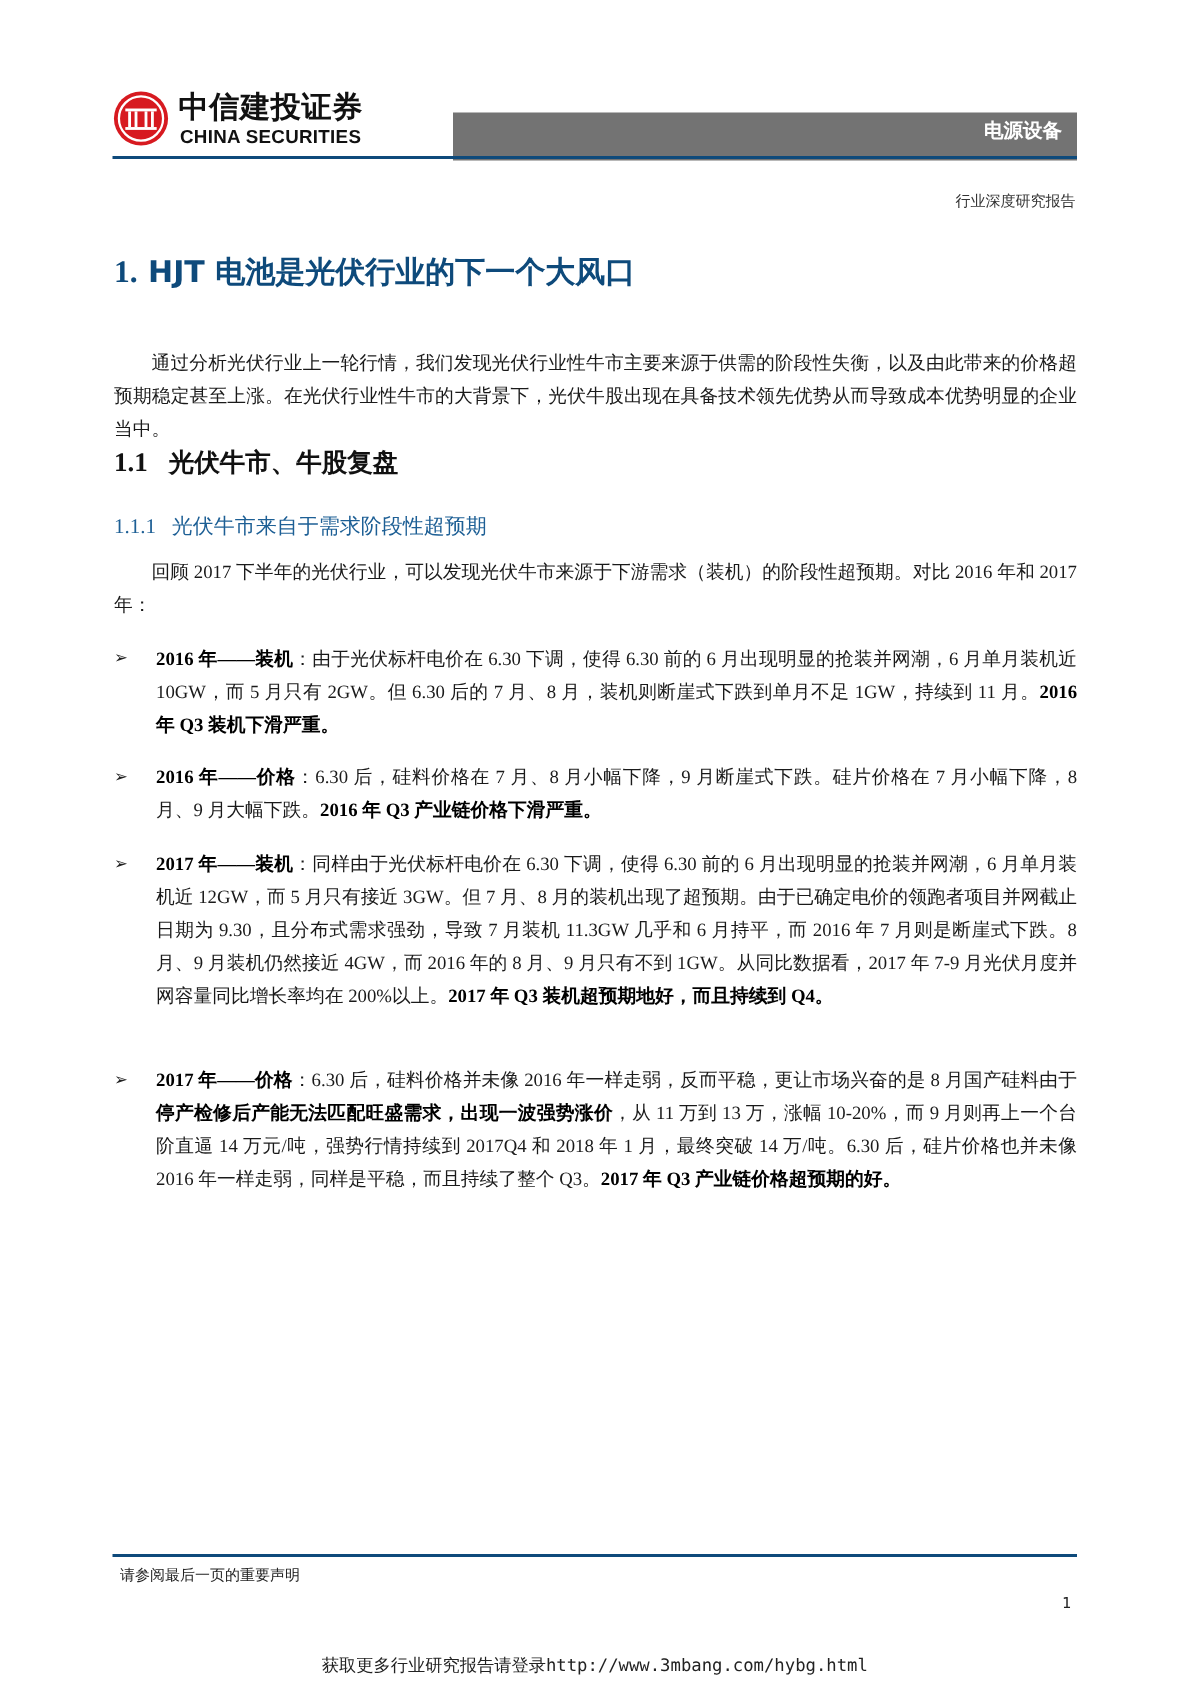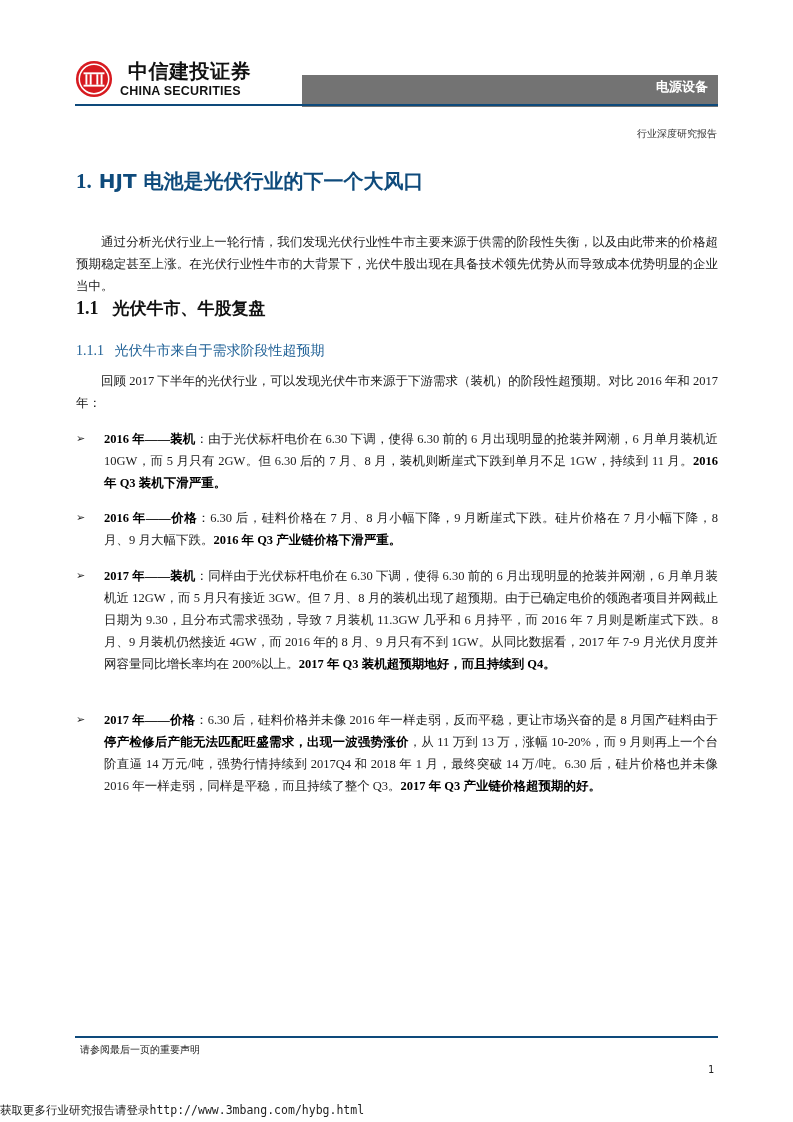--- a/index.html
+++ b/index.html
@@ -4,21 +4,21 @@
 <style>
   html, body { margin: 0; padding: 0; background: #ffffff; }
   body { width: 793px; height: 1122px; position: relative; overflow: hidden;
          font-family: "Liberation Serif", "DejaVu Serif", serif; color: #1a1a1a; }
   .abs { position: absolute; }
 
   
   .logo { left: 75px; top: 58px; width: 180px; height: 44px; }
   .logo-mark { position: absolute; left: 0; top: 2px; width: 38px; height: 38px; }
   .logo-cn { position: absolute; left: 44px; top: 0px; font-family: "DejaVu Sans", sans-serif;
-             font-weight: bold; font-size: 20px; letter-spacing: 0.5px; color: #111; white-space: nowrap; margin-left: 9px; }
+             font-weight: bold; font-size: 20px; letter-spacing: 0.5px; color: #111; white-space: nowrap; }
   .logo-en { position: absolute; left: 45px; top: 26px; font-family: "Liberation Sans", sans-serif;
              font-weight: bold; font-size: 12.5px; color: #111; white-space: nowrap; letter-spacing: 0.2px; }
   .header-bar { left: 302px; top: 75px; width: 416px; height: 32px; background: #737373; }
   .header-bar span { position: absolute; right: 10px; top: 3px; color: #fff; font-family: "DejaVu Sans", sans-serif;
                      font-weight: bold; font-size: 13px; }
   .header-rule { left: 75px; top: 104px; width: 643px; height: 2px; background: #0e4a7b; }
   .report-type { right: 76px; top: 127px; font-family: Liberation Sans, sans-serif; font-size: 10px; color: #333; }
 
   
   .h1 { left: 76px; top: 168px; font-family: "DejaVu Sans", sans-serif; font-weight: bold; font-size: 20px; color: #0e4a7b; white-space: nowrap; }
@@ -33,21 +33,21 @@
   .para.indent { text-indent: 25px; }
 
   .bullet { left: 104px; width: 614px; font-size: 12.5px; line-height: 22px; text-align: justify; }
   .bullet-mark { position: absolute; left: -28px; top: 0; font-family: "DejaVu Sans", sans-serif; font-size: 11px; color: #222; }
   .bullet b { font-weight: bold; color: #000; }
 
   
   .footer-rule { left: 75px; top: 1036px; width: 643px; height: 1.5px; background: #0e4a7b; }
   .footer-note { left: 80px; top: 1043px; font-family: "DejaVu Sans", sans-serif; font-size: 10px; color: #222; }
   .page-num { left: 708px; top: 1064px; font-family: "DejaVu Sans Mono", monospace; font-size: 10px; color: #222; }
-  .watermark { left: 0; width: 793px; top: 1103px; text-align: left; font-family: "DejaVu Sans Mono", monospace; font-size: 11.5px; color: #222; }
+  .watermark { left: 0; width: 793px; top: 1103px; text-align: center; font-family: "DejaVu Sans Mono", monospace; font-size: 11.5px; color: #222; }
 </style>
 </head>
 <body>
 
 <div class="abs logo">
   <svg class="logo-mark" viewBox="0 0 40 40">
     <circle cx="20" cy="20" r="19" fill="#d71a20"></circle>
     <circle cx="20" cy="20" r="15.5" fill="none" stroke="#fff" stroke-width="1.6"></circle>
     <rect x="9" y="13" width="22" height="2" fill="#fff"></rect>
     <rect x="9" y="26" width="22" height="2" fill="#fff"></rect>

